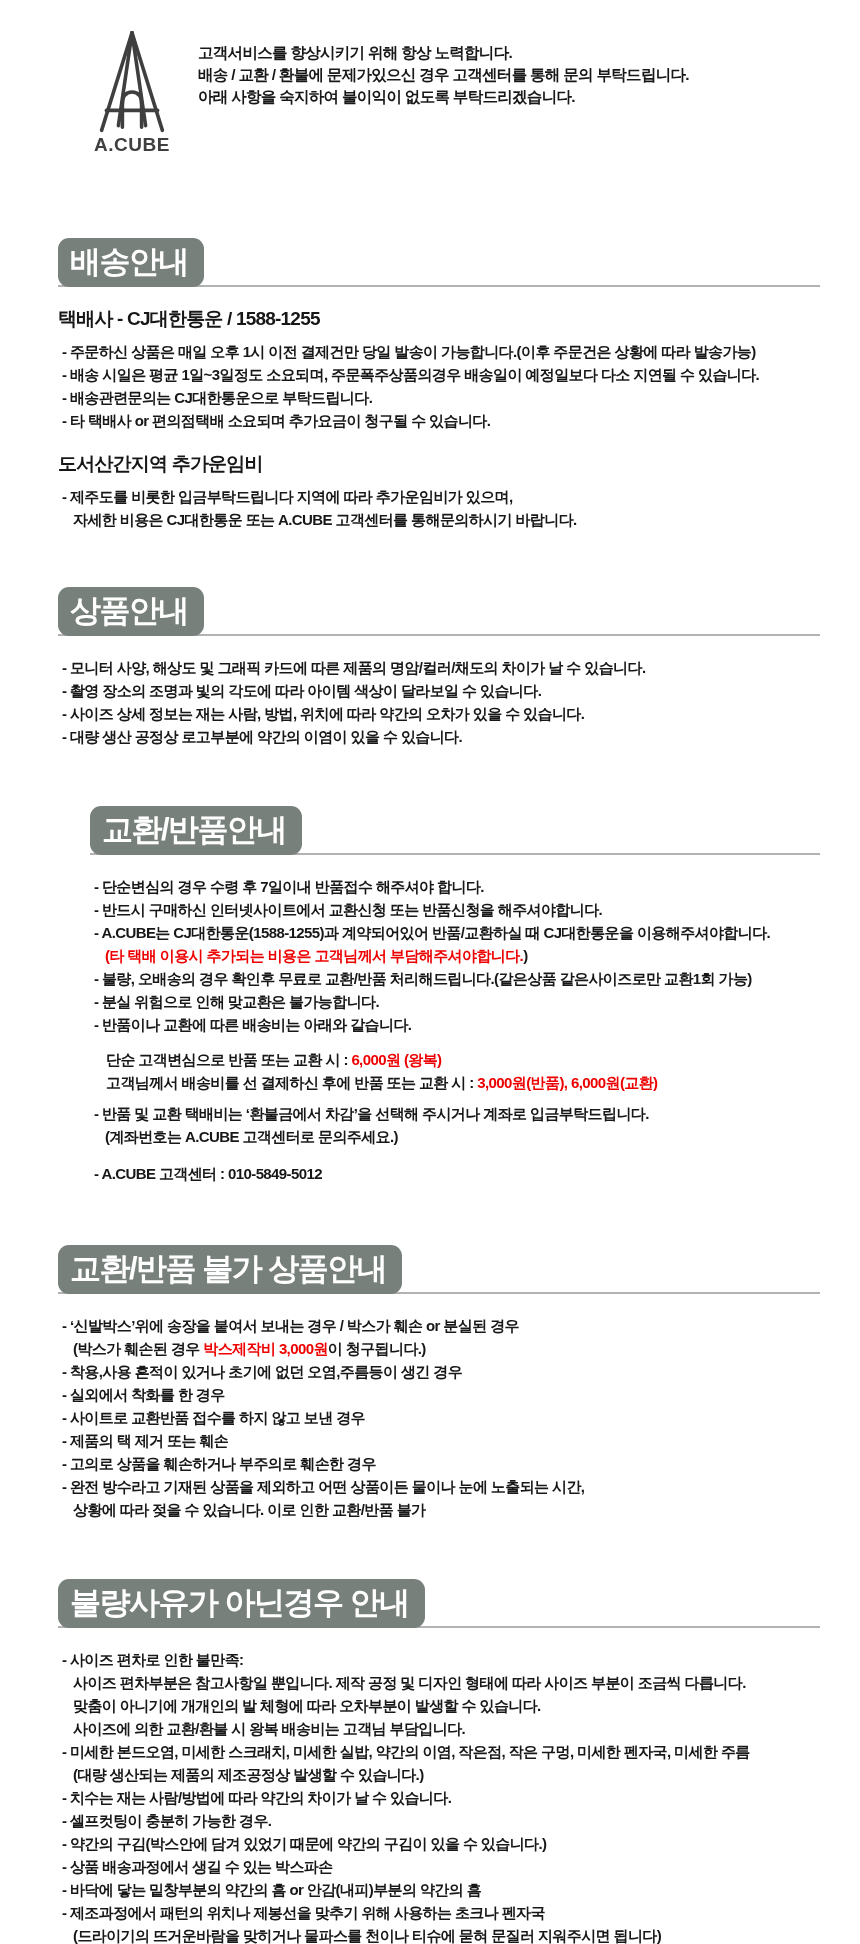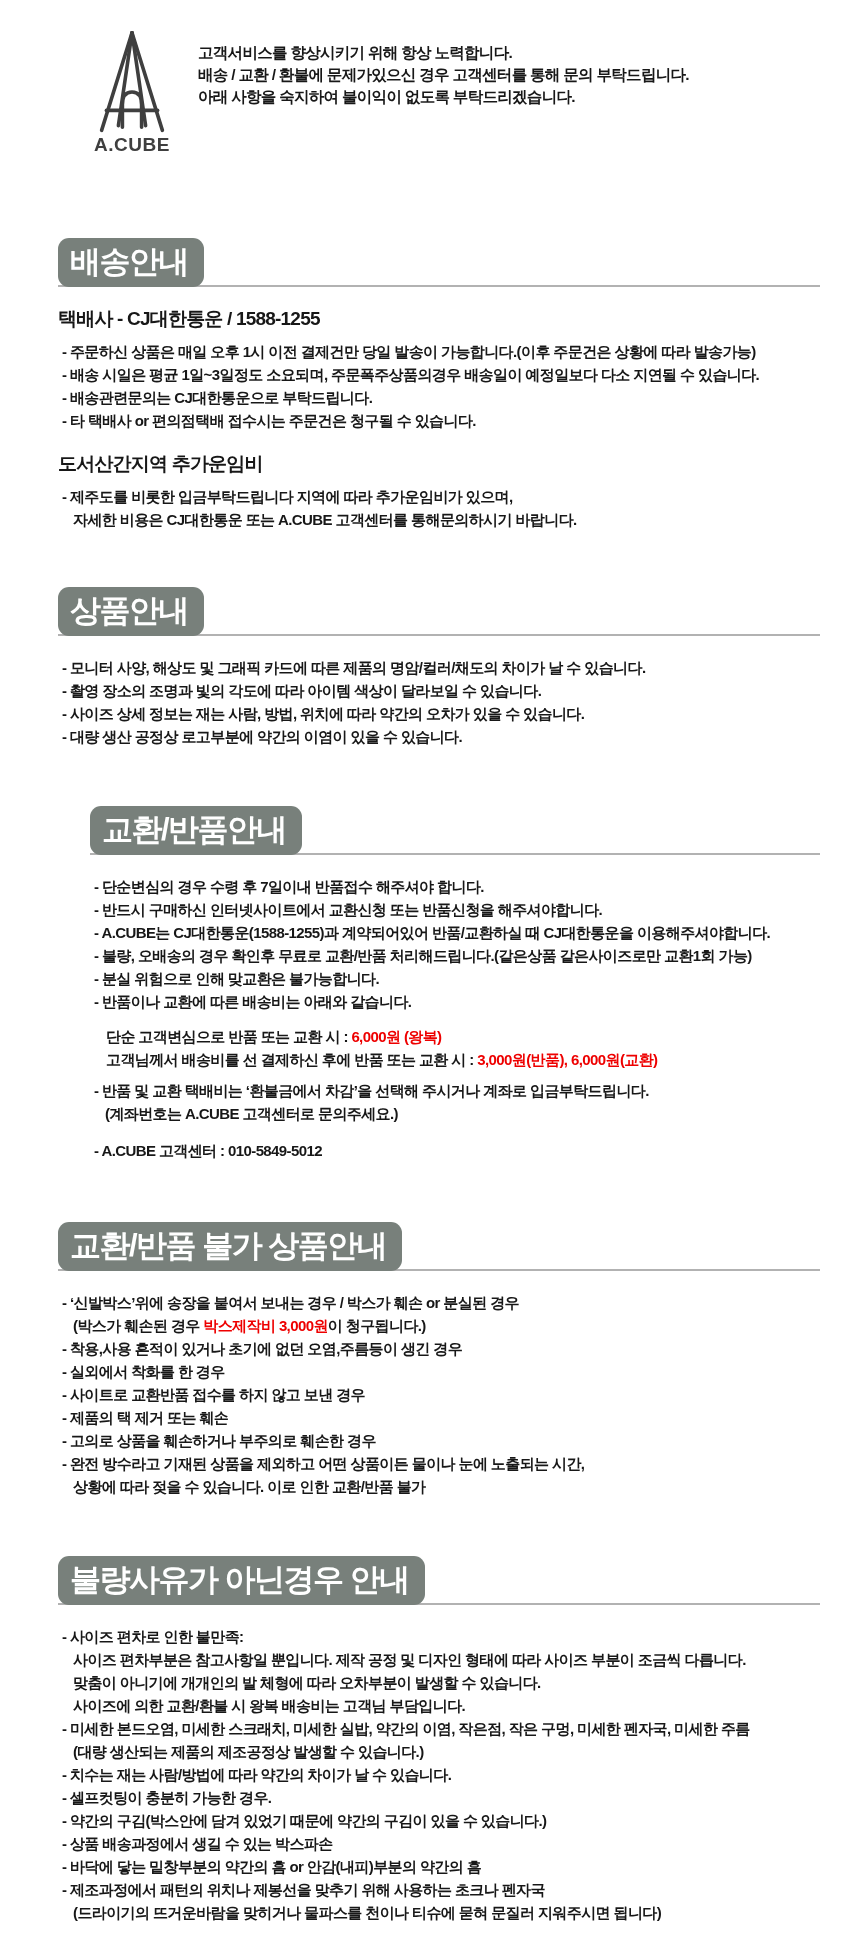--- a/index.html
+++ b/index.html
@@ -78,21 +78,21 @@
 
   <div class="section mt-s1">
     <div class="hdr-row">
       <div class="hdr">배송안내</div>
     </div>
     <div class="content">
       <div class="sub">택배사 - CJ대한통운 / 1588-1255</div>
       <div class="item">- 주문하신 상품은 매일 오후 1시 이전 결제건만 당일 발송이 가능합니다.(이후 주문건은 상황에 따라 발송가능)</div>
       <div class="item">- 배송 시일은 평균 1일~3일정도 소요되며, 주문폭주상품의경우 배송일이 예정일보다 다소 지연될 수 있습니다.</div>
       <div class="item">- 배송관련문의는 CJ대한통운으로 부탁드립니다.</div>
-      <div class="item">- 타 택배사 or 편의점택배 접수시는 주문건은 청구될 수 있습니다.</div>
+      <div class="item">- 타 택배사 or 편의점택배 소요되며 추가요금이 청구될 수 있습니다.</div>
       <div class="sub2">도서산간지역 추가운임비</div>
       <div class="item">- 제주도를 비롯한 입금부탁드립니다 지역에 따라 추가운임비가 있으며,</div>
       <div class="cont">자세한 비용은 CJ대한통운 또는 A.CUBE 고객센터를 통해문의하시기 바랍니다.</div>
     </div>
   </div>
 
   <div class="section mt-s2">
     <div class="hdr-row">
       <div class="hdr">상품안내</div>
     </div>
@@ -105,20 +105,21 @@
   </div>
 
   <div class="section mt-s3">
     <div class="hdr-row">
       <div class="hdr">교환/반품안내</div>
     </div>
     <div class="content">
       <div class="item">- 단순변심의 경우 수령 후 7일이내 반품접수 해주셔야 합니다.</div>
       <div class="item">- 반드시 구매하신 인터넷사이트에서 교환신청 또는 반품신청을 해주셔야합니다.</div>
       <div class="item">- A.CUBE는 CJ대한통운(1588-1255)과 계약되어있어 반품/교환하실 때 CJ대한통운을 이용해주셔야합니다.</div>
+      <div class="cont"><span class="red">(타 택배 이용시 추가되는 비용은 고객님께서 부담해주셔야합니다.</span><span>)</span></div>
       <div class="item">- 불량, 오배송의 경우 확인후 무료로 교환/반품 처리해드립니다.(같은상품 같은사이즈로만 교환1회 가능)</div>
       <div class="item">- 분실 위험으로 인해 맞교환은 불가능합니다.</div>
       <div class="item">- 반품이나 교환에 따른 배송비는 아래와 같습니다.</div>
       <div class="sp12"></div>
       <div class="fee"><span>단순 고객변심으로 반품 또는 교환 시 : </span><span class="red">6,000원 (왕복)</span></div>
       <div class="fee"><span>고객님께서 배송비를 선 결제하신 후에 반품 또는 교환 시 : </span><span class="red">3,000원(반품), 6,000원(교환)</span></div>
       <div class="sp8"></div>
       <div class="item">- 반품 및 교환 택배비는 ‘환불금에서 차감’을 선택해 주시거나 계좌로 입금부탁드립니다.</div>
       <div class="cont">(계좌번호는 A.CUBE 고객센터로 문의주세요.)</div>
       <div class="sp14"></div>

